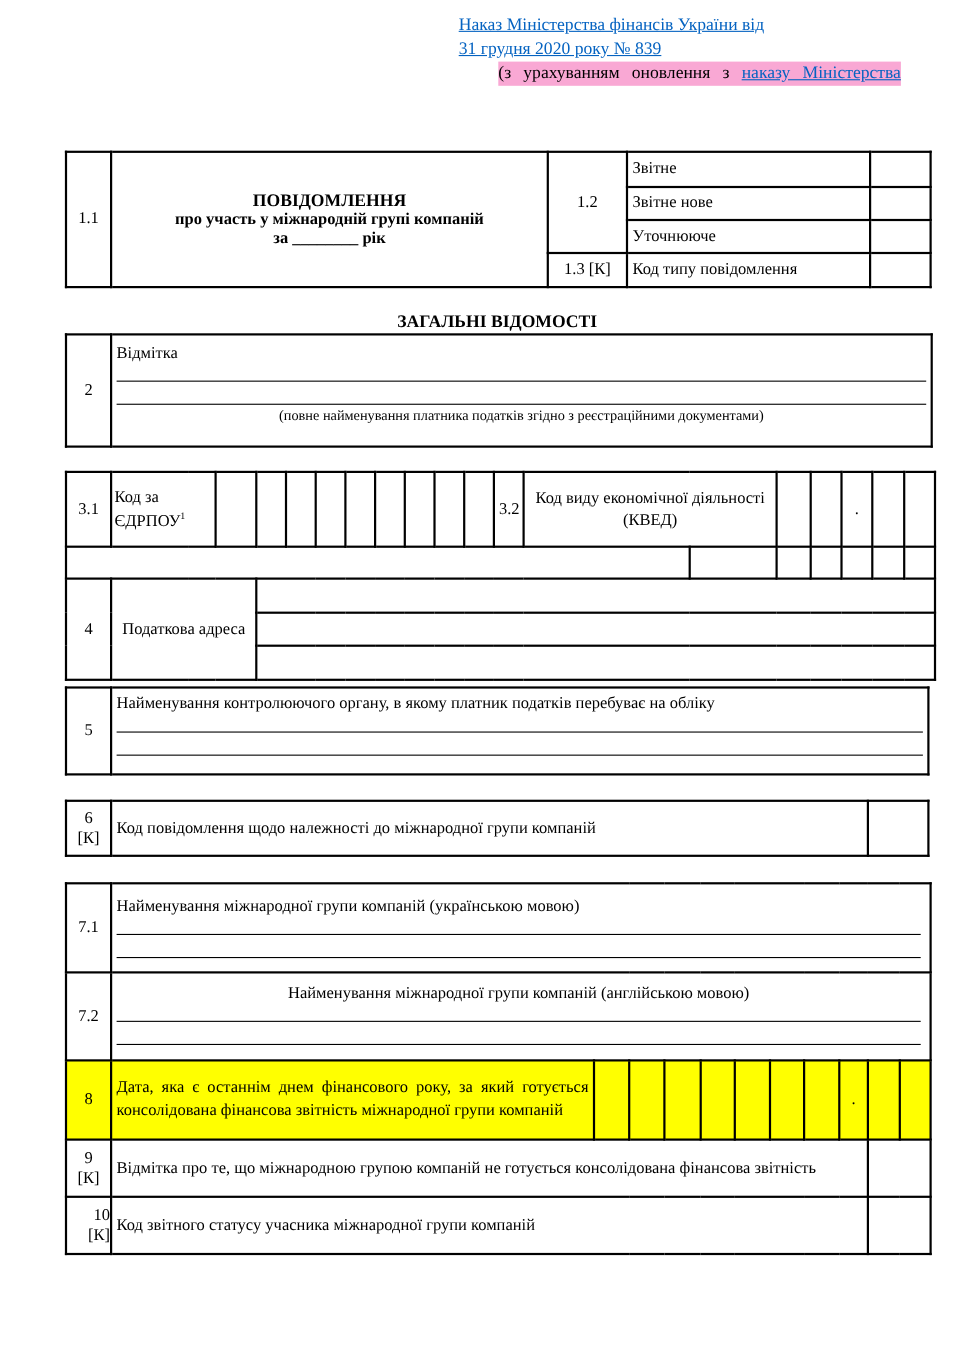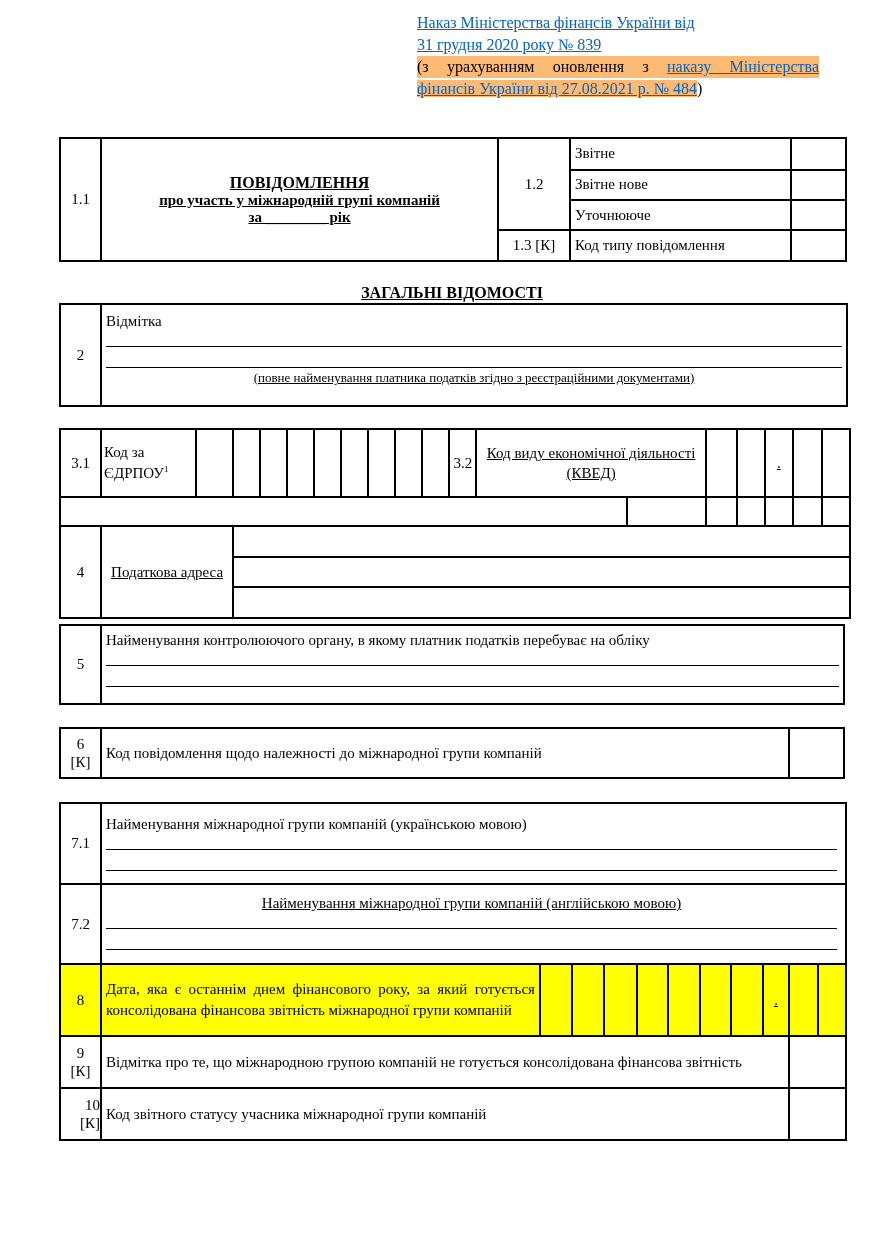--- a/index.html
+++ b/index.html
@@ -1,38 +1,37 @@
 <!DOCTYPE html>
 <html><head>
 <meta charset="utf-8">
 <style>
   html, body { margin:0; padding:0; background:#fff; }
   body { width:871px; height:1240px; position:relative; font-family:"Liberation Serif", serif; color:#000; font-size:15px; }
   .abs { position:absolute; box-sizing:border-box; }
   .hdr { left:417px; top:12px; width:402px; font-size:16px; line-height:22px; }
   .hdr a { color:#0563c1; text-decoration:underline; }
-  .hl { background:#fdba74; }
+  .hl { background:#f9a8d4;margin-left:36px; }
   .just { text-align:justify; text-align-last:justify; }
   table { border-collapse:collapse; position:absolute; table-layout:fixed; }
   td { border:2px solid #000; padding:0 4px; box-sizing:border-box; vertical-align:middle; }
-  .c { text-align:center;text-decoration:underline; }
+  .c { text-align:center; }
   .b { font-weight:bold; }
   .line { border-bottom:1px solid #000; height:0; margin:0; }
   .yellow td { background:#ffff00; }
   .num { text-align:center; padding:0; }
   .small { font-size:13px; }
 </style>
 </head>
 <body>
 
 <div class="abs hdr">
   <div><a>Наказ Міністерства фінансів України від</a></div>
   <div><a>31 грудня 2020 року № 839</a></div>
   <div class="hl just"><span>(з урахуванням оновлення з </span><a>наказу Міністерства</a></div>
-  <div><span class="hl"><a>фінансів України від 27.08.2021 р. № 484</a></span><span>)</span></div>
 </div>
 
 <table style="left:59px; top:137px; width:786px; height:125px;">
   <colgroup>
       <col style="width:41px">
       <col style="width:397px">
       <col style="width:72px">
       <col style="width:221px">
       <col style="width:55px">
     </colgroup>

